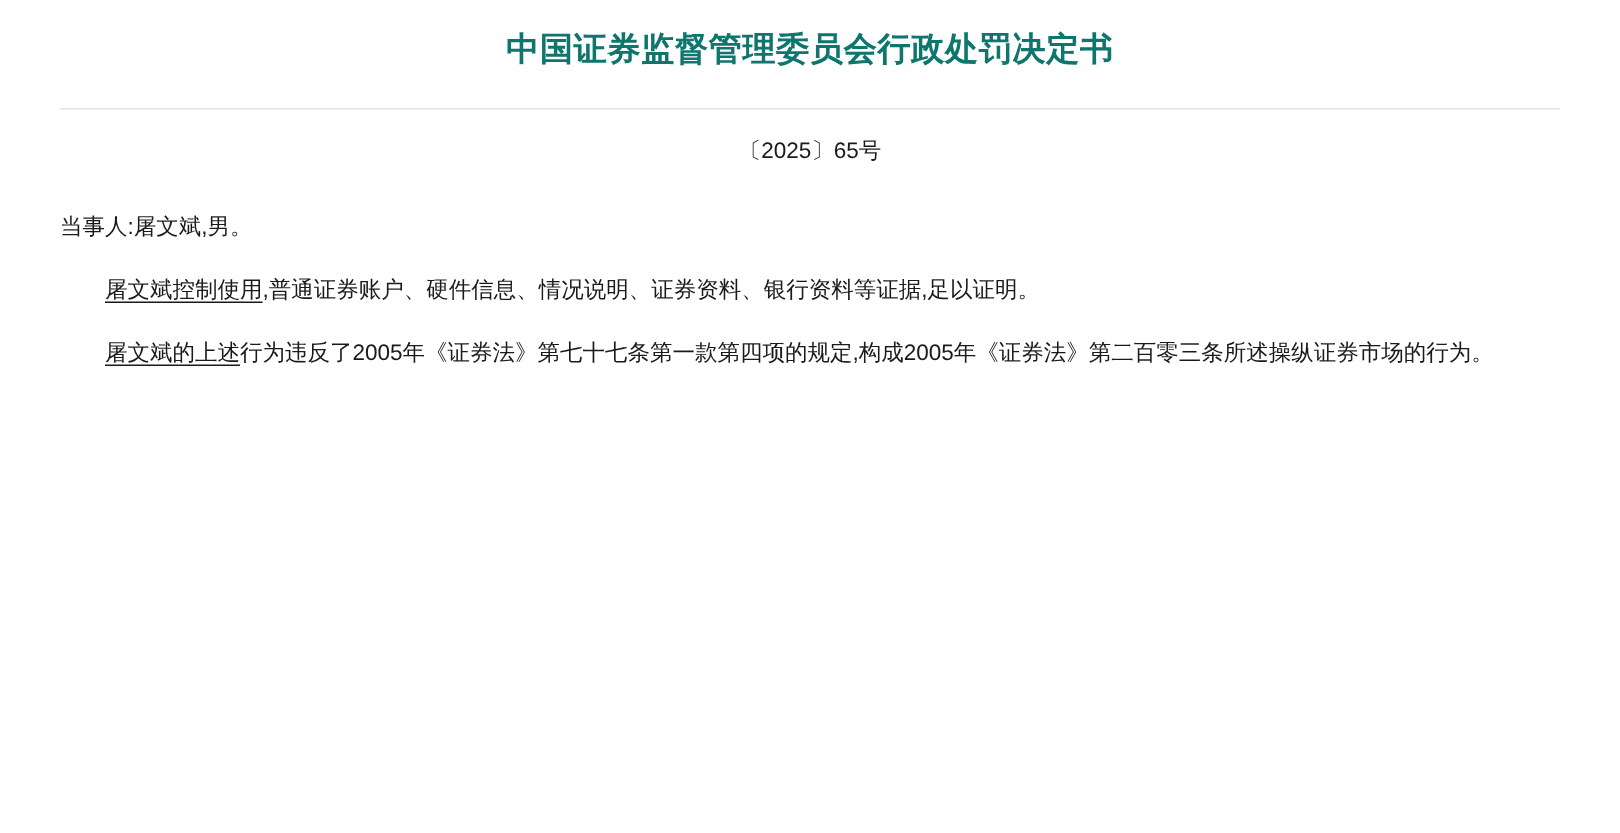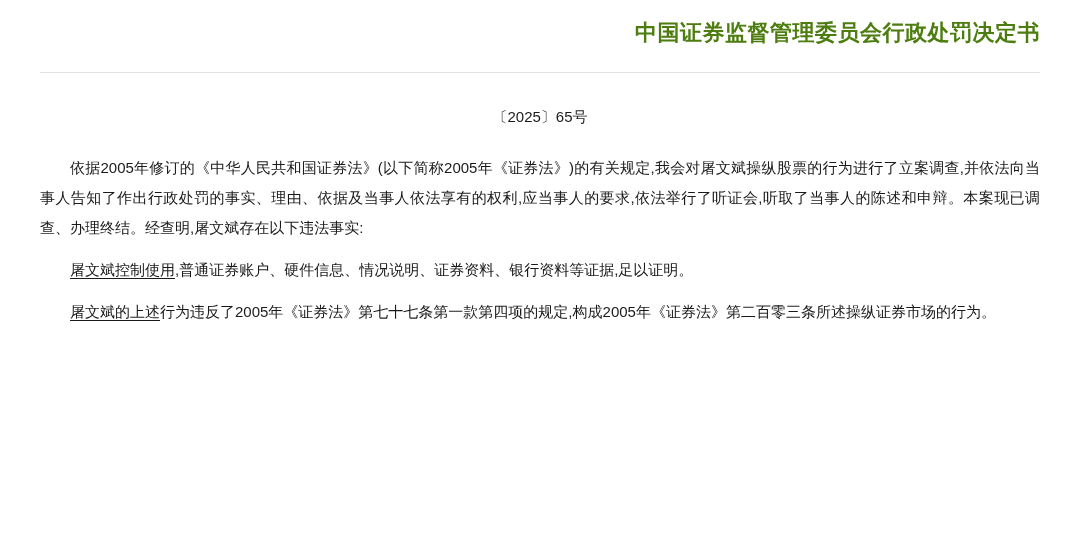--- a/index.html
+++ b/index.html
@@ -15,39 +15,39 @@
     overflow: hidden;
   }
   .page {
     position: relative;
     width: 1080px;
     height: 555px;
     box-sizing: border-box;
     padding: 0 40px;
   }
   .doc-title {
-    text-align: right;
+    text-align: center;
     font-size: 22px;
     font-weight: bold;
-    color: #4d7c0f;
+    color: #0f766e;
     letter-spacing: 0.5px;
     padding-top: 16px;
     line-height: 34px;
   }
   .title-rule {
     margin-top: 22px;
     border-top: 1px solid #e2e2e2;
     height: 0;
     width: 100%;
   }
   .doc-number {
     text-align: center;
     font-size: 15px;
     color: #1a1a1a;
-    margin-top: 32px;
+    margin-top: 16px;
     line-height: 24px;
   }
   .body-text {
     margin-top: 24px;
     font-size: 15px;
     line-height: 30px;
     color: #1a1a1a;
     text-align: justify;
   }
   .para {
@@ -73,22 +73,22 @@
 <div class="page">
 
   <div class="doc-title">中国证券监督管理委员会行政处罚决定书</div>
 
   <div class="title-rule"></div>
 
   <div class="doc-number">〔2025〕65号</div>
 
   <div class="body-text">
 
+    <p class="para no-indent">当事人:屠文斌,男。</p>
 
-    <p class="para">依据2005年修订的《中华人民共和国证券法》(以下简称2005年《证券法》)的有关规定,我会对屠文斌操纵股票的行为进行了立案调查,并依法向当事人告知了作出行政处罚的事实、理由、依据及当事人依法享有的权利,应当事人的要求,依法举行了听证会,听取了当事人的陈述和申辩。本案现已调查、办理终结。经查明,屠文斌存在以下违法事实:</p>
 
 
 
     <p class="para"><span class="u">屠文斌控制使用</span><span>,普通证券账户、硬件信息、情况说明、证券资料、银行资料等证据,足以证明。</span></p>
 
     <p class="para"><span class="u">屠文斌的上述</span><span>行为违反了2005年《证券法》第七十七条第一款第四项的规定,构成2005年《证券法》第二百零三条所述操纵证券市场的行为。</span></p>
 
   </div>
 
 </div>

